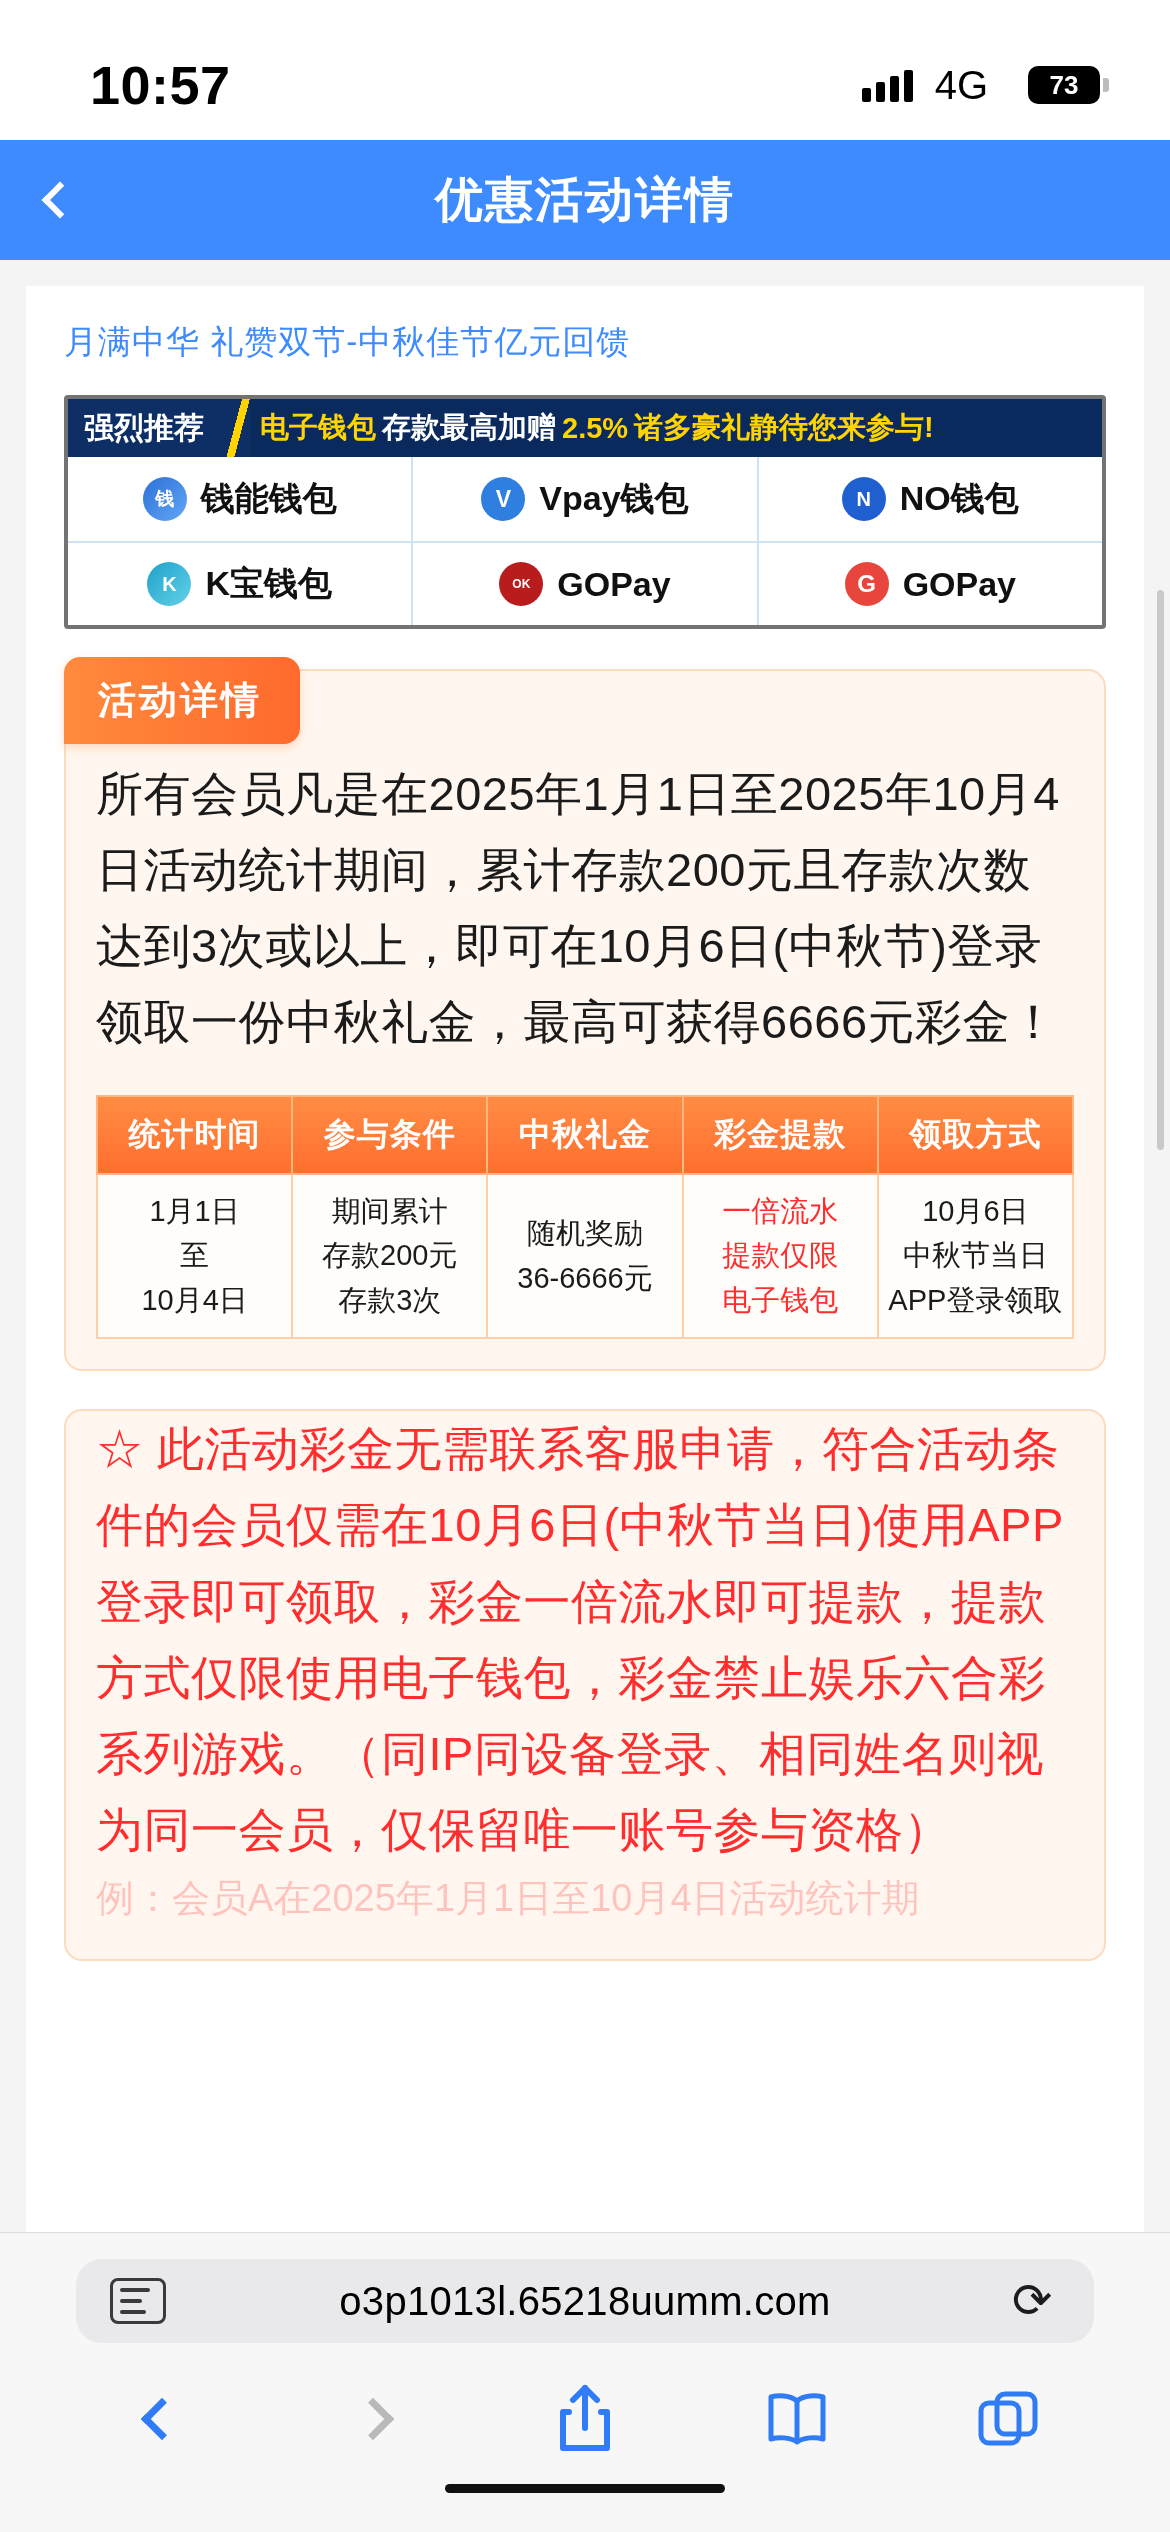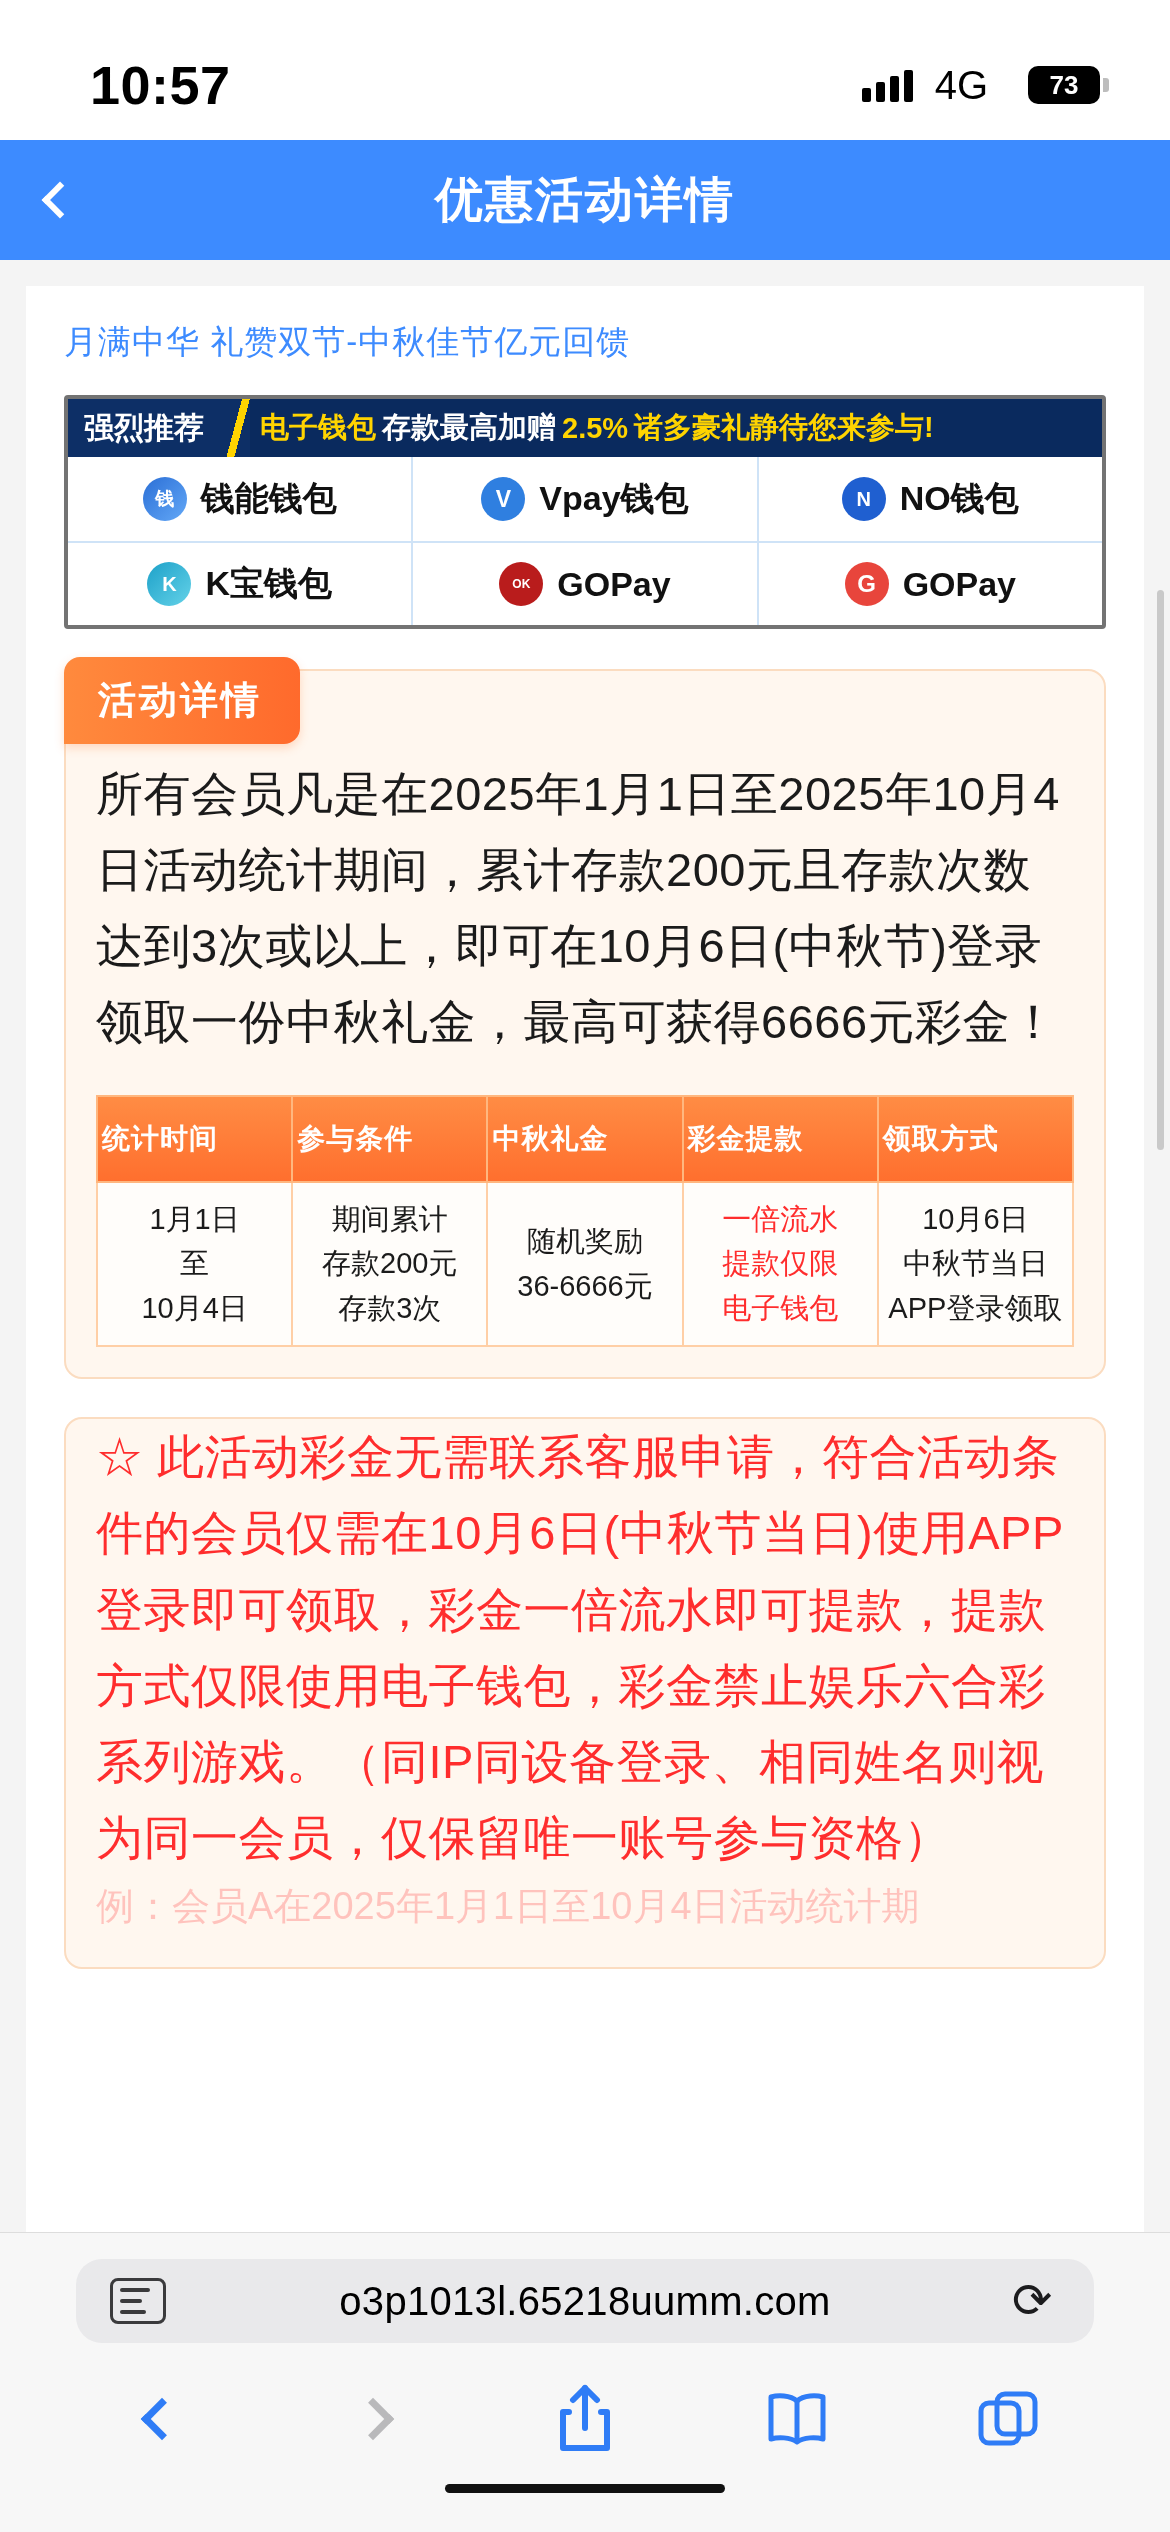--- a/index.html
+++ b/index.html
@@ -249,25 +249,25 @@
   
   table.detail {
     width: 100%;
     border-collapse: collapse;
     margin-top: 34px;
     table-layout: fixed;
   }
   table.detail th {
     background: linear-gradient(180deg, #ff8c44, #ff6f2e);
     color: #ffffff;
-    font-size: 28px;
+    font-size: 32px;
     font-weight: 700;
-    padding: 23px 4px;
+    padding: 16px 4px;
     border: 2px solid #ffb77f;
-    text-align: left;
+    text-align: center;
     letter-spacing: 1px;
   }
   table.detail td {
     border: 2px solid #ffcfa6;
     text-align: center;
     font-size: 29px;
     color: #1b1b1b;
     padding: 14px 6px;
     line-height: 1.55;
     vertical-align: middle;

